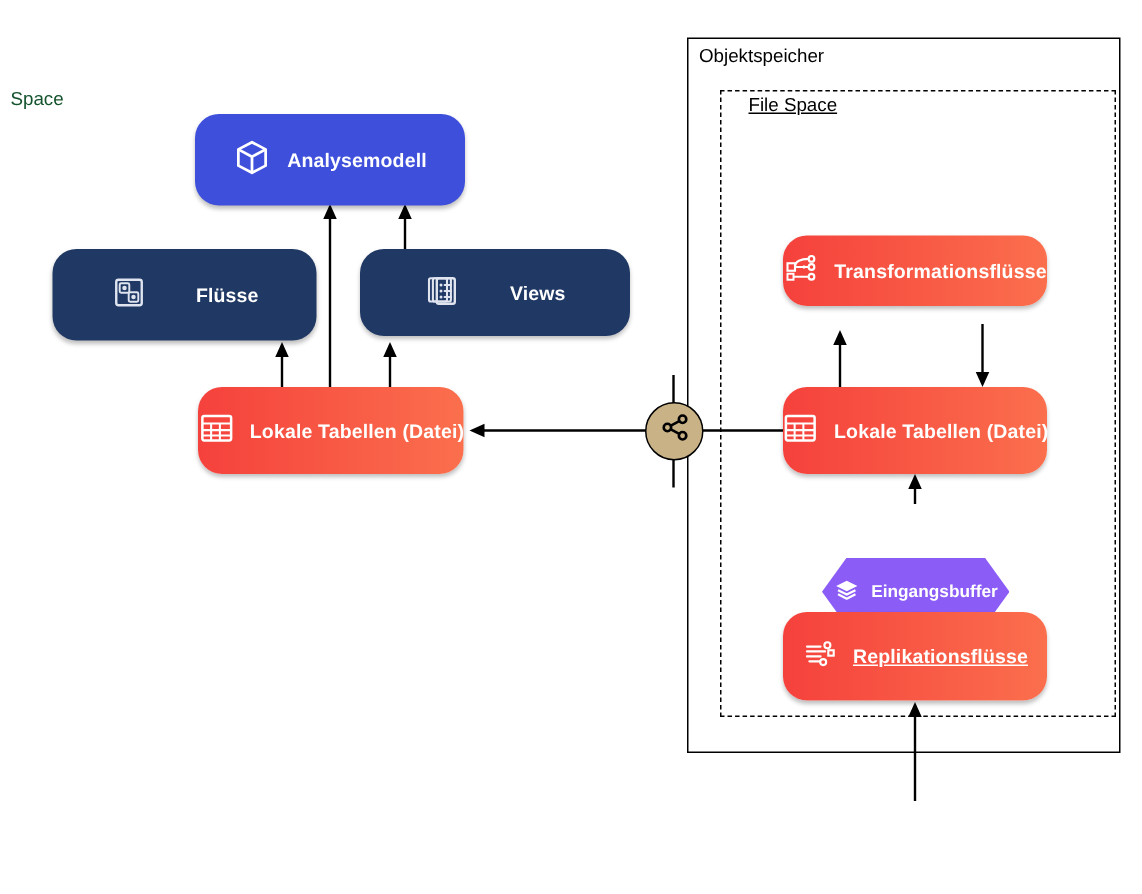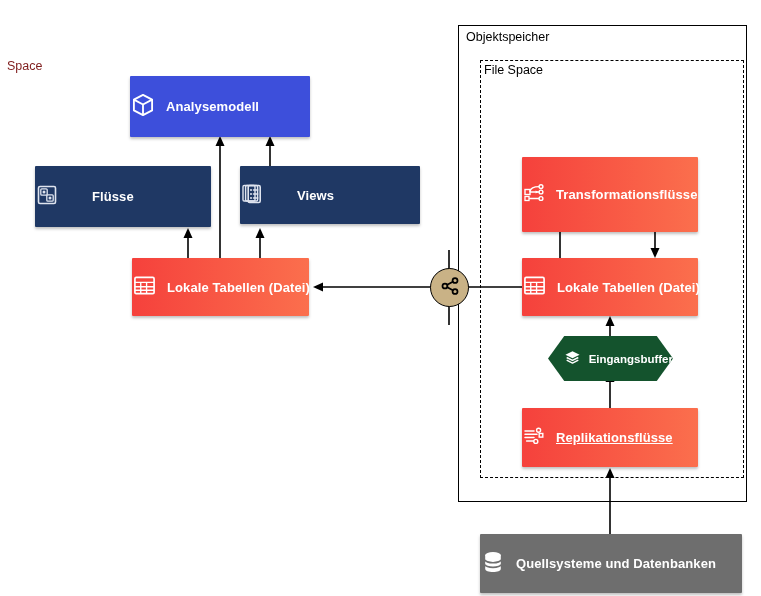--- a/index.html
+++ b/index.html
@@ -27,33 +27,33 @@
   .frame-label {
     position: absolute;
     font-size: 12.5px;
     color: #000000;
     white-space: nowrap;
     line-height: 1;
   }
   .free-label {
     position: absolute;
     font-size: 12.5px;
-    color: #7f1d1d;
+    color: #14532d;
     white-space: nowrap;
     line-height: 1;
   }
 
   
   .node {
     position: absolute;
     box-sizing: border-box;
-    border-radius: 1px;
+    border-radius: 16px;
     display: flex;
     align-items: center;
-    justify-content: flex-start;
+    justify-content: center;
     gap: 10px;
     color: #ffffff;
     font-size: 13px;
     font-weight: bold;
     letter-spacing: .1px;
     white-space: nowrap;
     box-shadow: 0 2px 3px rgba(0,0,0,0.25);
   }
   .node .label { line-height: 1; }
   .node .ico { flex: 0 0 auto; display:block; }
@@ -61,28 +61,29 @@
   .node-indigo { background: #3D4FDB; }
   .node-navy   { background: #1F3864; gap: 33px; }
   .node-grad   { background: linear-gradient(90deg, #F5413C 0%, #FB6F4D 100%); }
   .node-gray   { background: #6E6E6E; }
 
   
   .hexagon {
     position: absolute;
     display: flex;
     align-items: center;
-    justify-content: flex-end;
+    justify-content: center;
     gap: 8px;
-    background: #14532d;
+    background: #8b5cf6;
     color: #ffffff;
     font-size: 11.5px;
     font-weight: bold;
     white-space: nowrap;
     clip-path: polygon(13% 0%, 87% 0%, 100% 50%, 87% 100%, 13% 100%, 0% 50%);
+    margin-top: 36px;
   }
 
   
   .share-badge {
     position: absolute;
     border-radius: 50%;
     background: #C9B286;
     border: 1px solid #000000;
     box-sizing: border-box;
     display: flex;
@@ -100,21 +101,21 @@
 <body>
 
 <div id="canvas">
 
   <div class="free-label" style="left:7px; top:60px;">Space</div>
 
   <div class="frame frame-solid" style="left:458px; top:25px; width:289px; height:477px;"></div>
   <div class="frame-label" style="left:466px; top:31px;text-align:center;">Objektspeicher</div>
 
   <div class="frame frame-dashed" style="left:480px; top:60px; width:264px; height:418px;"></div>
-  <div class="frame-label" style="left:484px; top:64px;">File Space</div>
+  <div class="frame-label" style="left:499px; top:64px;text-decoration:underline;">File Space</div>
 
   <svg class="conn" style="left:0; top:0; width:761px; height:596px;">
 
     <line x1="220" y1="262" x2="220" y2="145"></line>
     <polygon points="220,136 215.5,146 224.5,146"></polygon>
 
     <line x1="188" y1="262" x2="188" y2="237"></line>
     <polygon points="188,228 183.5,238 192.5,238"></polygon>
 
     <line x1="260" y1="262" x2="260" y2="237"></line>
@@ -187,21 +188,21 @@
   <div class="node node-grad" style="left:132px; top:258px; width:177px; height:58px;">
     <span class="ico">
       <svg width="25" height="25" viewBox="0 0 24 24">
         <rect x="2.8" y="4.2" width="18.4" height="15.6" rx="1.2" fill="none" stroke="#fff" stroke-width="1.6"></rect>
         <path d="M2.8 9h18.4M2.8 13.2h18.4M2.8 16.6h18.4M8.4 9v10.8M14 9v10.8" stroke="#fff" stroke-width="1.3"></path>
       </svg>
     </span>
     <span class="label">Lokale Tabellen (Datei)</span>
   </div>
 
-  <div class="node node-grad" style="left:522px; top:157px; width:176px; height:75px;">
+  <div class="node node-grad" style="left:522px; top:157px; width:176px; height:47px;">
     <span class="ico">
       <svg width="24" height="24" viewBox="0 0 24 24">
         <rect x="3" y="8.5" width="5" height="5" fill="none" stroke="#fff" stroke-width="1.4"></rect>
         <rect x="3" y="15.5" width="4" height="4" fill="none" stroke="#fff" stroke-width="1.3"></rect>
         <circle cx="19" cy="5.6" r="1.9" fill="none" stroke="#fff" stroke-width="1.4"></circle>
         <circle cx="19" cy="11" r="1.9" fill="none" stroke="#fff" stroke-width="1.4"></circle>
         <circle cx="19" cy="17.5" r="1.9" fill="none" stroke="#fff" stroke-width="1.4"></circle>
         <path d="M8 11h9M8 11C8 7 12 5.6 17 5.6M7 17.5c5 0 10 0 10 0" fill="none" stroke="#fff" stroke-width="1.4"></path>
         <path d="M13.6 9.6 16.4 11l-2.8 1.4z" fill="#fff"></path>
       </svg>
@@ -235,30 +236,20 @@
       <svg width="24" height="24" viewBox="0 0 24 24">
         <path d="M3 7h9M3 10.3h12M3 13.6h9M4.6 16.9h7" stroke="#fff" stroke-width="1.5" stroke-linecap="round"></path>
         <circle cx="16.6" cy="6.2" r="2" fill="none" stroke="#fff" stroke-width="1.4"></circle>
         <rect x="17.2" y="9.5" width="3.6" height="3.6" fill="none" stroke="#fff" stroke-width="1.4"></rect>
         <circle cx="13.8" cy="17.4" r="2" fill="none" stroke="#fff" stroke-width="1.4"></circle>
       </svg>
     </span>
     <span class="label">Replikationsflüsse</span>
   </div>
 
-  <div class="node node-gray" style="left:480px; top:534px; width:262px; height:59px;">
-    <span class="ico">
-      <svg width="26" height="26" viewBox="0 0 24 24">
-        <ellipse cx="12" cy="5.6" rx="7.2" ry="2.8" fill="#fff"></ellipse>
-        <path d="M4.8 5.6v12.8c0 1.55 3.22 2.8 7.2 2.8s7.2-1.25 7.2-2.8V5.6" fill="#fff"></path>
-        <path d="M4.8 9.9c0 1.55 3.22 2.8 7.2 2.8s7.2-1.25 7.2-2.8M4.8 14.2c0 1.55 3.22 2.8 7.2 2.8s7.2-1.25 7.2-2.8" fill="none" stroke="#6E6E6E" stroke-width="1.5"></path>
-      </svg>
-    </span>
-    <span class="label">Quellsysteme und Datenbanken</span>
-  </div>
 
   <div class="share-badge" style="left:430px; top:268px; width:39px; height:39px;">
     <span class="ico">
       <svg width="22" height="22" viewBox="0 0 24 24">
         <circle cx="17.5" cy="6" r="2.7" fill="none" stroke="#000" stroke-width="1.9"></circle>
         <circle cx="6.5" cy="12" r="2.7" fill="none" stroke="#000" stroke-width="1.9"></circle>
         <circle cx="17.5" cy="18" r="2.7" fill="none" stroke="#000" stroke-width="1.9"></circle>
         <path d="M9 10.6 15.1 7.3M9 13.4l6.1 3.3" stroke="#000" stroke-width="1.9" stroke-linecap="round"></path>
       </svg>
     </span>

